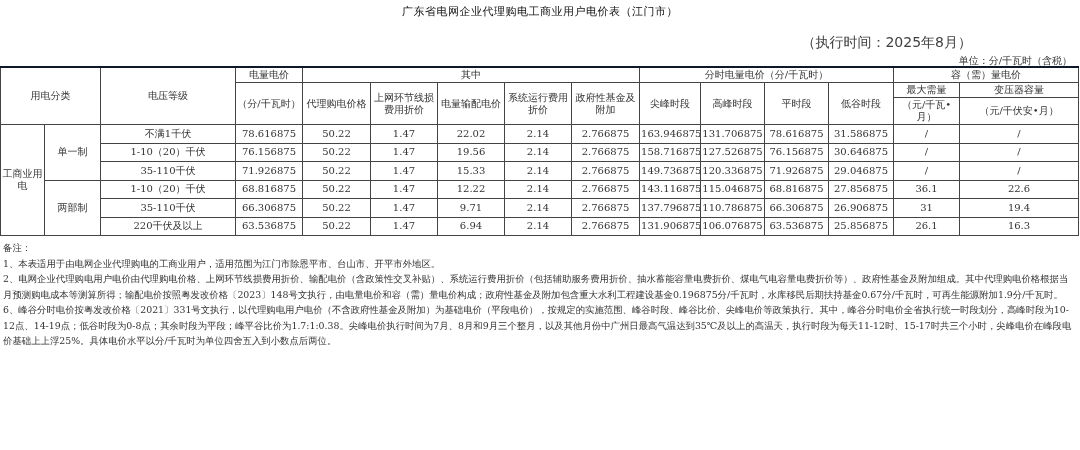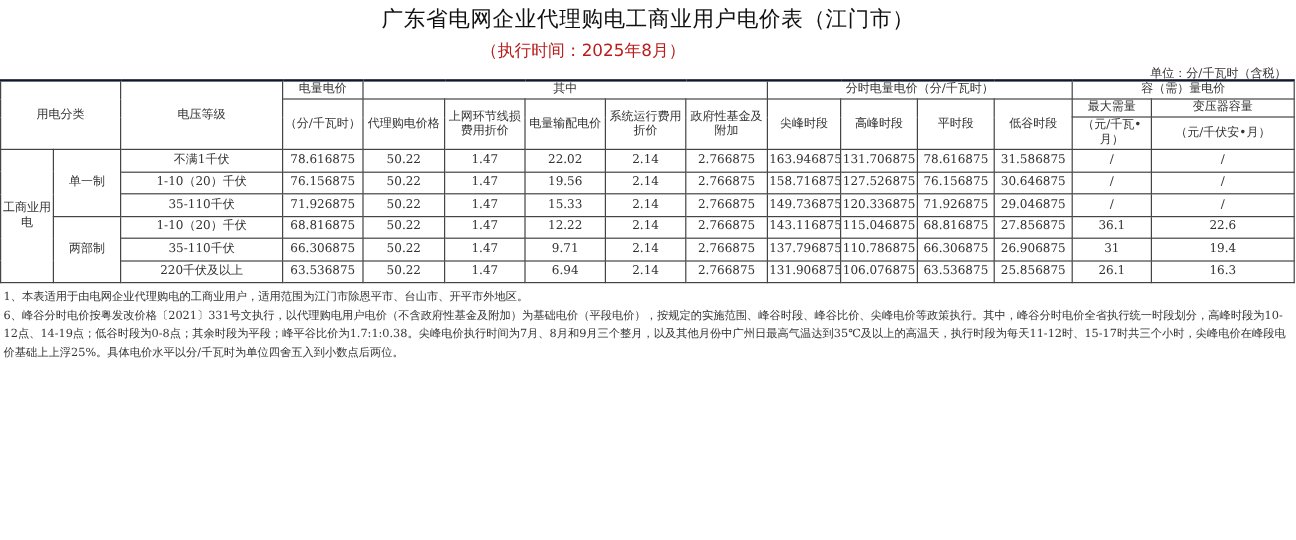--- a/index.html
+++ b/index.html
@@ -3,27 +3,27 @@
 <meta charset="utf-8">
 <style>
   html, body { margin: 0; padding: 0; background: #ffffff; }
   body {
     width: 1080px; height: 450px; overflow: hidden; position: relative;
     font-family: "DejaVu Serif", "Liberation Serif", serif;
     color: #222;
   }
   .title {
     position: absolute; left: 0; width: 1080px; top: 4px;
-    text-align: center; font-size: 18px; letter-spacing: 0.5px;
+    text-align: center; font-size: 11px; letter-spacing: 0.5px;
     font-family: "DejaVu Sans", "Liberation Sans", sans-serif; color: #111;
   }
   .subtitle {
     position: absolute; left: 0; width: 972px; top: 34px;
-    text-align: center; font-size: 14px;
-    font-family: "DejaVu Sans", "Liberation Sans", sans-serif; color: #b91c1c;
+    text-align: right; font-size: 14px;
+    font-family: "DejaVu Sans", "Liberation Sans", sans-serif; color: #404040;
   }
   .unit {
     position: absolute; right: 8px; top: 54px; font-size: 10px; color: #333;
   }
   table.tariff {
     position: absolute; left: 0; top: 66px;
     border-collapse: collapse; table-layout: fixed;
     width: 1078px; font-size: 10px;
   }
   table.tariff td {
@@ -189,15 +189,17 @@
     <td>106.076875</td>
     <td>63.536875</td>
     <td>25.856875</td>
     <td>26.1</td>
     <td>16.3</td>
   </tr>
 </tbody>
   </table>
 
 <div class="notes">
+  <p>备注：</p>
   <p>1、本表适用于由电网企业代理购电的工商业用户，适用范围为江门市除恩平市、台山市、开平市外地区。</p>
+  <p>2、电网企业代理购电用户电价由代理购电价格、上网环节线损费用折价、输配电价（含政策性交叉补贴）、系统运行费用折价（包括辅助服务费用折价、抽水蓄能容量电费折价、煤电气电容量电费折价等）、政府性基金及附加组成。其中代理购电价格根据当月预测购电成本等测算所得；输配电价按照粤发改价格〔2023〕148号文执行，由电量电价和容（需）量电价构成；政府性基金及附加包含重大水利工程建设基金0.196875分/千瓦时，水库移民后期扶持基金0.67分/千瓦时，可再生能源附加1.9分/千瓦时。</p>
   <p>6、峰谷分时电价按粤发改价格〔2021〕331号文执行，以代理购电用户电价（不含政府性基金及附加）为基础电价（平段电价），按规定的实施范围、峰谷时段、峰谷比价、尖峰电价等政策执行。其中，峰谷分时电价全省执行统一时段划分，高峰时段为10-12点、14-19点；低谷时段为0-8点；其余时段为平段；峰平谷比价为1.7:1:0.38。尖峰电价执行时间为7月、8月和9月三个整月，以及其他月份中广州日最高气温达到35℃及以上的高温天，执行时段为每天11-12时、15-17时共三个小时，尖峰电价在峰段电价基础上上浮25%。具体电价水平以分/千瓦时为单位四舍五入到小数点后两位。</p>
 </div>
 
 </body></html>

